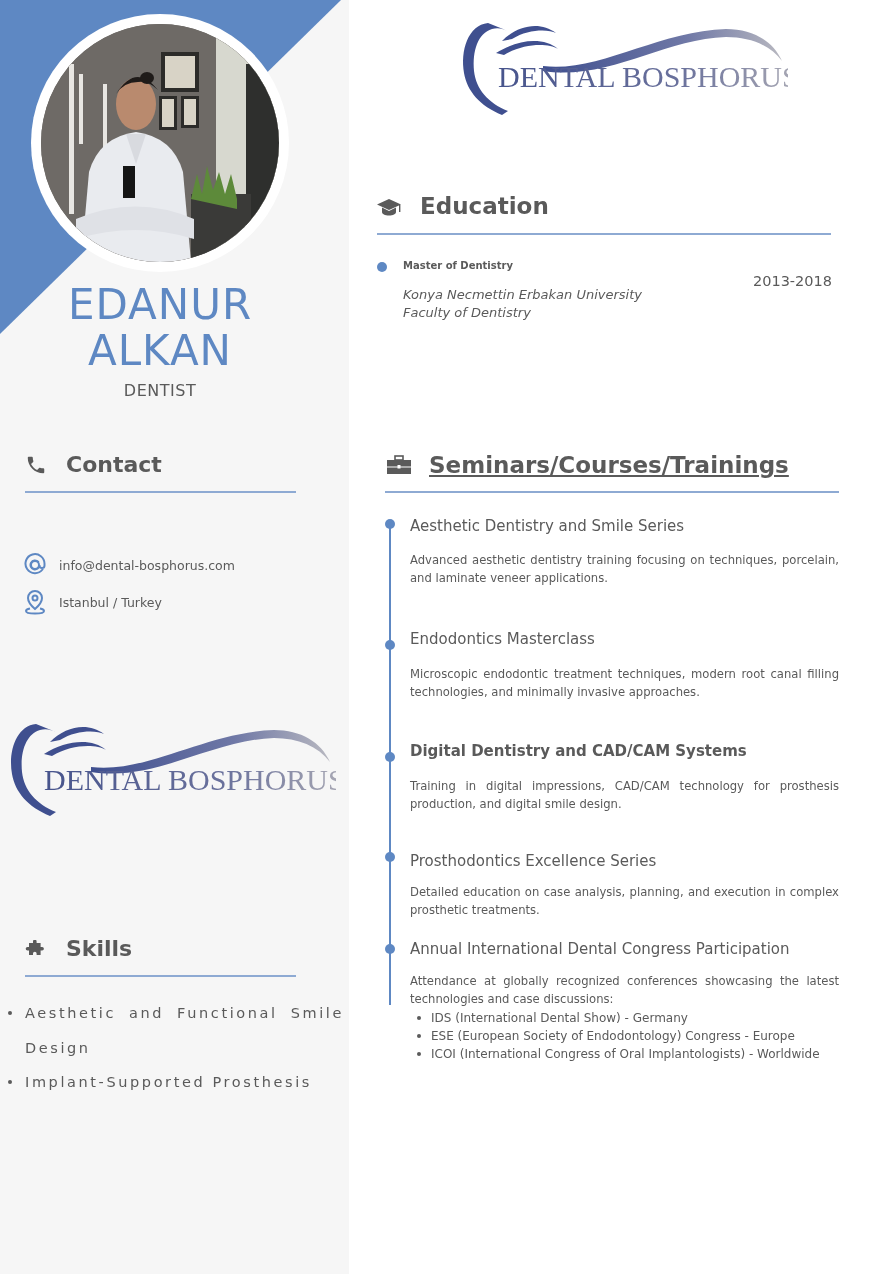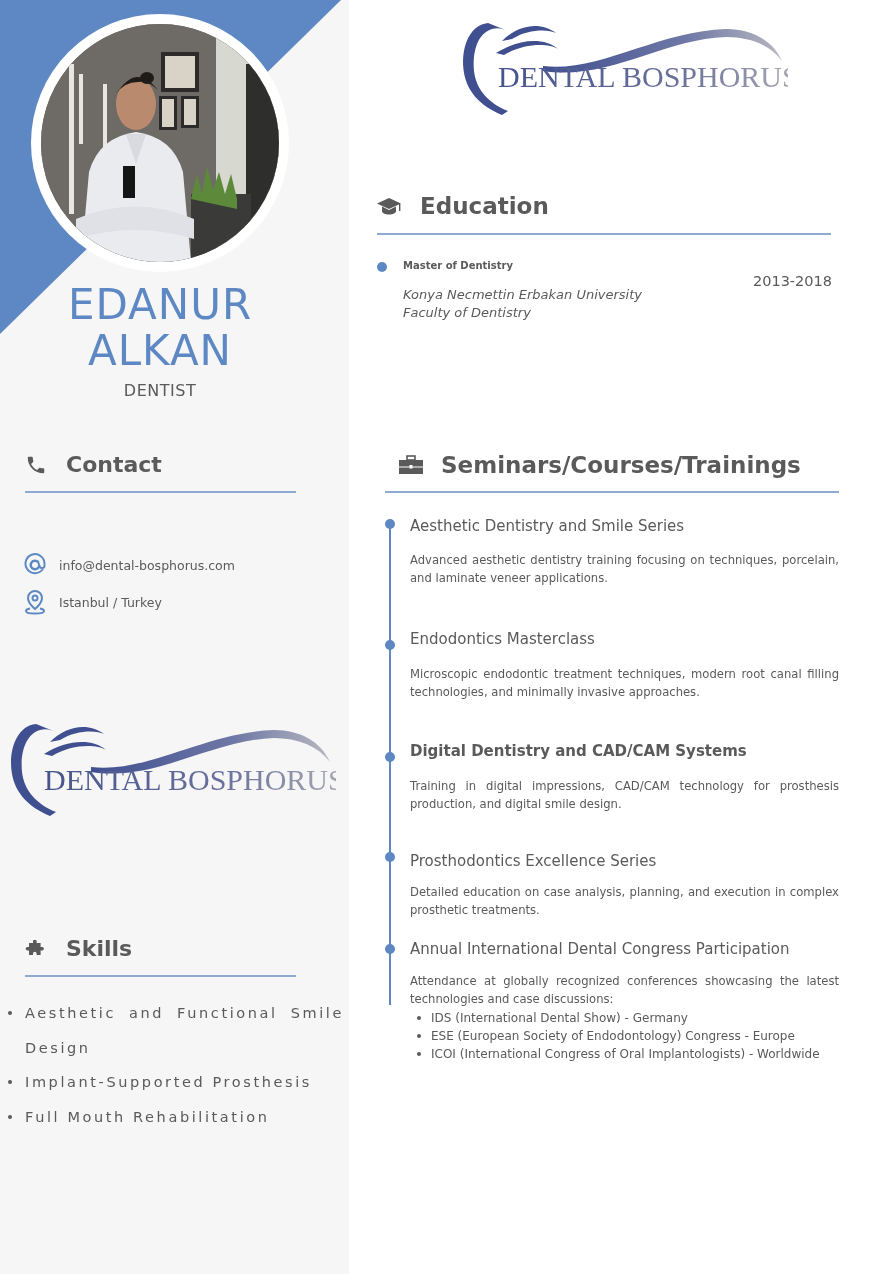--- a/index.html
+++ b/index.html
@@ -150,21 +150,20 @@
           <path d="M5 3h4V1.5a1.8 1.8 0 0 1 3.6 0V3h4v4h1.5a1.8 1.8 0 0 1 0 3.6H16.6v4.4h-4v-1.5a1.8 1.8 0 0 0-3.6 0V15H5v-4.4H3.5a1.8 1.8 0 0 1 0-3.6H5z" fill="#5a5a5a"></path>
         </svg>
     </span>
     <span class="txt">Skills</span>
   </div>
   <div class="side-rule" style="top:975px;"></div>
 
   <ul class="skills">
     <li>Aesthetic and Functional Smile Design</li>
     <li>Implant-Supported Prosthesis</li>
-    <li>Full Mouth Rehabilitation</li>
   </ul>
 </aside>
 
 <div class="logo-main">
   <svg width="330" height="112" viewBox="0 0 330 110">
     <path d="M30 12 C10 14 2 40 6 62 C9 80 22 95 44 104 L50 100 C30 92 18 78 16 60 C14 40 20 22 34 18 C40 16 46 18 50 20 Z" fill="#3f4f8f"></path>
     <path d="M44 30 C60 14 82 10 98 22 C90 18 70 18 54 28 Z" fill="#3f4f8f"></path>
     <path d="M38 42 C60 28 86 26 100 38 C90 32 66 32 46 44 Z" fill="#3f4f8f"></path>
     <path d="M85 55 C140 62 200 20 268 18 C295 18 315 30 324 50 C312 34 292 26 268 26 C205 28 150 70 85 60 Z" fill="url(#gs2)"></path>
     <defs>
@@ -176,41 +175,41 @@
     <linearGradient id="gt2" x1="0" x2="1">
           <stop offset="0" stop-color="#47548c"></stop>
           <stop offset="0.6" stop-color="#6a719c"></stop>
           <stop offset="1" stop-color="#a9a9b4"></stop>
         </linearGradient>
       </defs>
     <text x="40" y="76" font-family="Liberation Serif, serif" font-size="30" fill="url(#gt2)"><tspan>DENTAL</tspan> <tspan>BOSPHORUS</tspan></text>
   </svg>
 </div>
 
-<div class="main-heading" style="left:376px; top:193px;">
+<div class="main-heading" style="left:376px; top:193px;align-items:flex-end;">
   <span class="ico">
     <svg width="26" height="20" viewBox="0 0 26 20">
         <path d="M13 2 L25 7.5 L13 13 L1 7.5 Z" fill="#5a5a5a"></path>
         <path d="M6 10.5 V15 C6 17 9 18.5 13 18.5 C17 18.5 20 17 20 15 V10.5 L13 14 Z" fill="#5a5a5a"></path>
         <rect x="23" y="8" width="1.4" height="7" fill="#5a5a5a"></rect>
       </svg>
   </span>
   <span class="txt" style="margin-left:18px;">Education</span>
 </div>
 <div class="main-rule" style="left:377px; top:233px; width:454px;"></div>
 
 <div class="edu-dot"></div>
 <div class="edu-degree">Master of Dentistry</div>
 <div class="edu-school">
   <div>Konya Necmettin Erbakan University</div>
   <div>Faculty of Dentistry</div>
 </div>
 <div class="edu-years">2013-2018</div>
 
-<div class="main-heading" style="left:398px; top:452px;">
+<div class="main-heading" style="left:386px; top:452px;text-decoration:underline;">
   <span class="ico">
     <svg width="26" height="20" viewBox="0 0 26 20">
         <rect x="9" y="1" width="8" height="4" fill="none" stroke="#5a5a5a" stroke-width="1.6"></rect>
         <rect x="1" y="5" width="24" height="6.5" fill="#5a5a5a"></rect>
         <rect x="1" y="12.5" width="24" height="6.5" fill="#5a5a5a"></rect>
         <rect x="11.5" y="10" width="3" height="3.5" fill="#ffffff"></rect>
       </svg>
   </span>
   <span class="txt" style="margin-left:17px;">Seminars/Courses/Trainings</span>
 </div>

